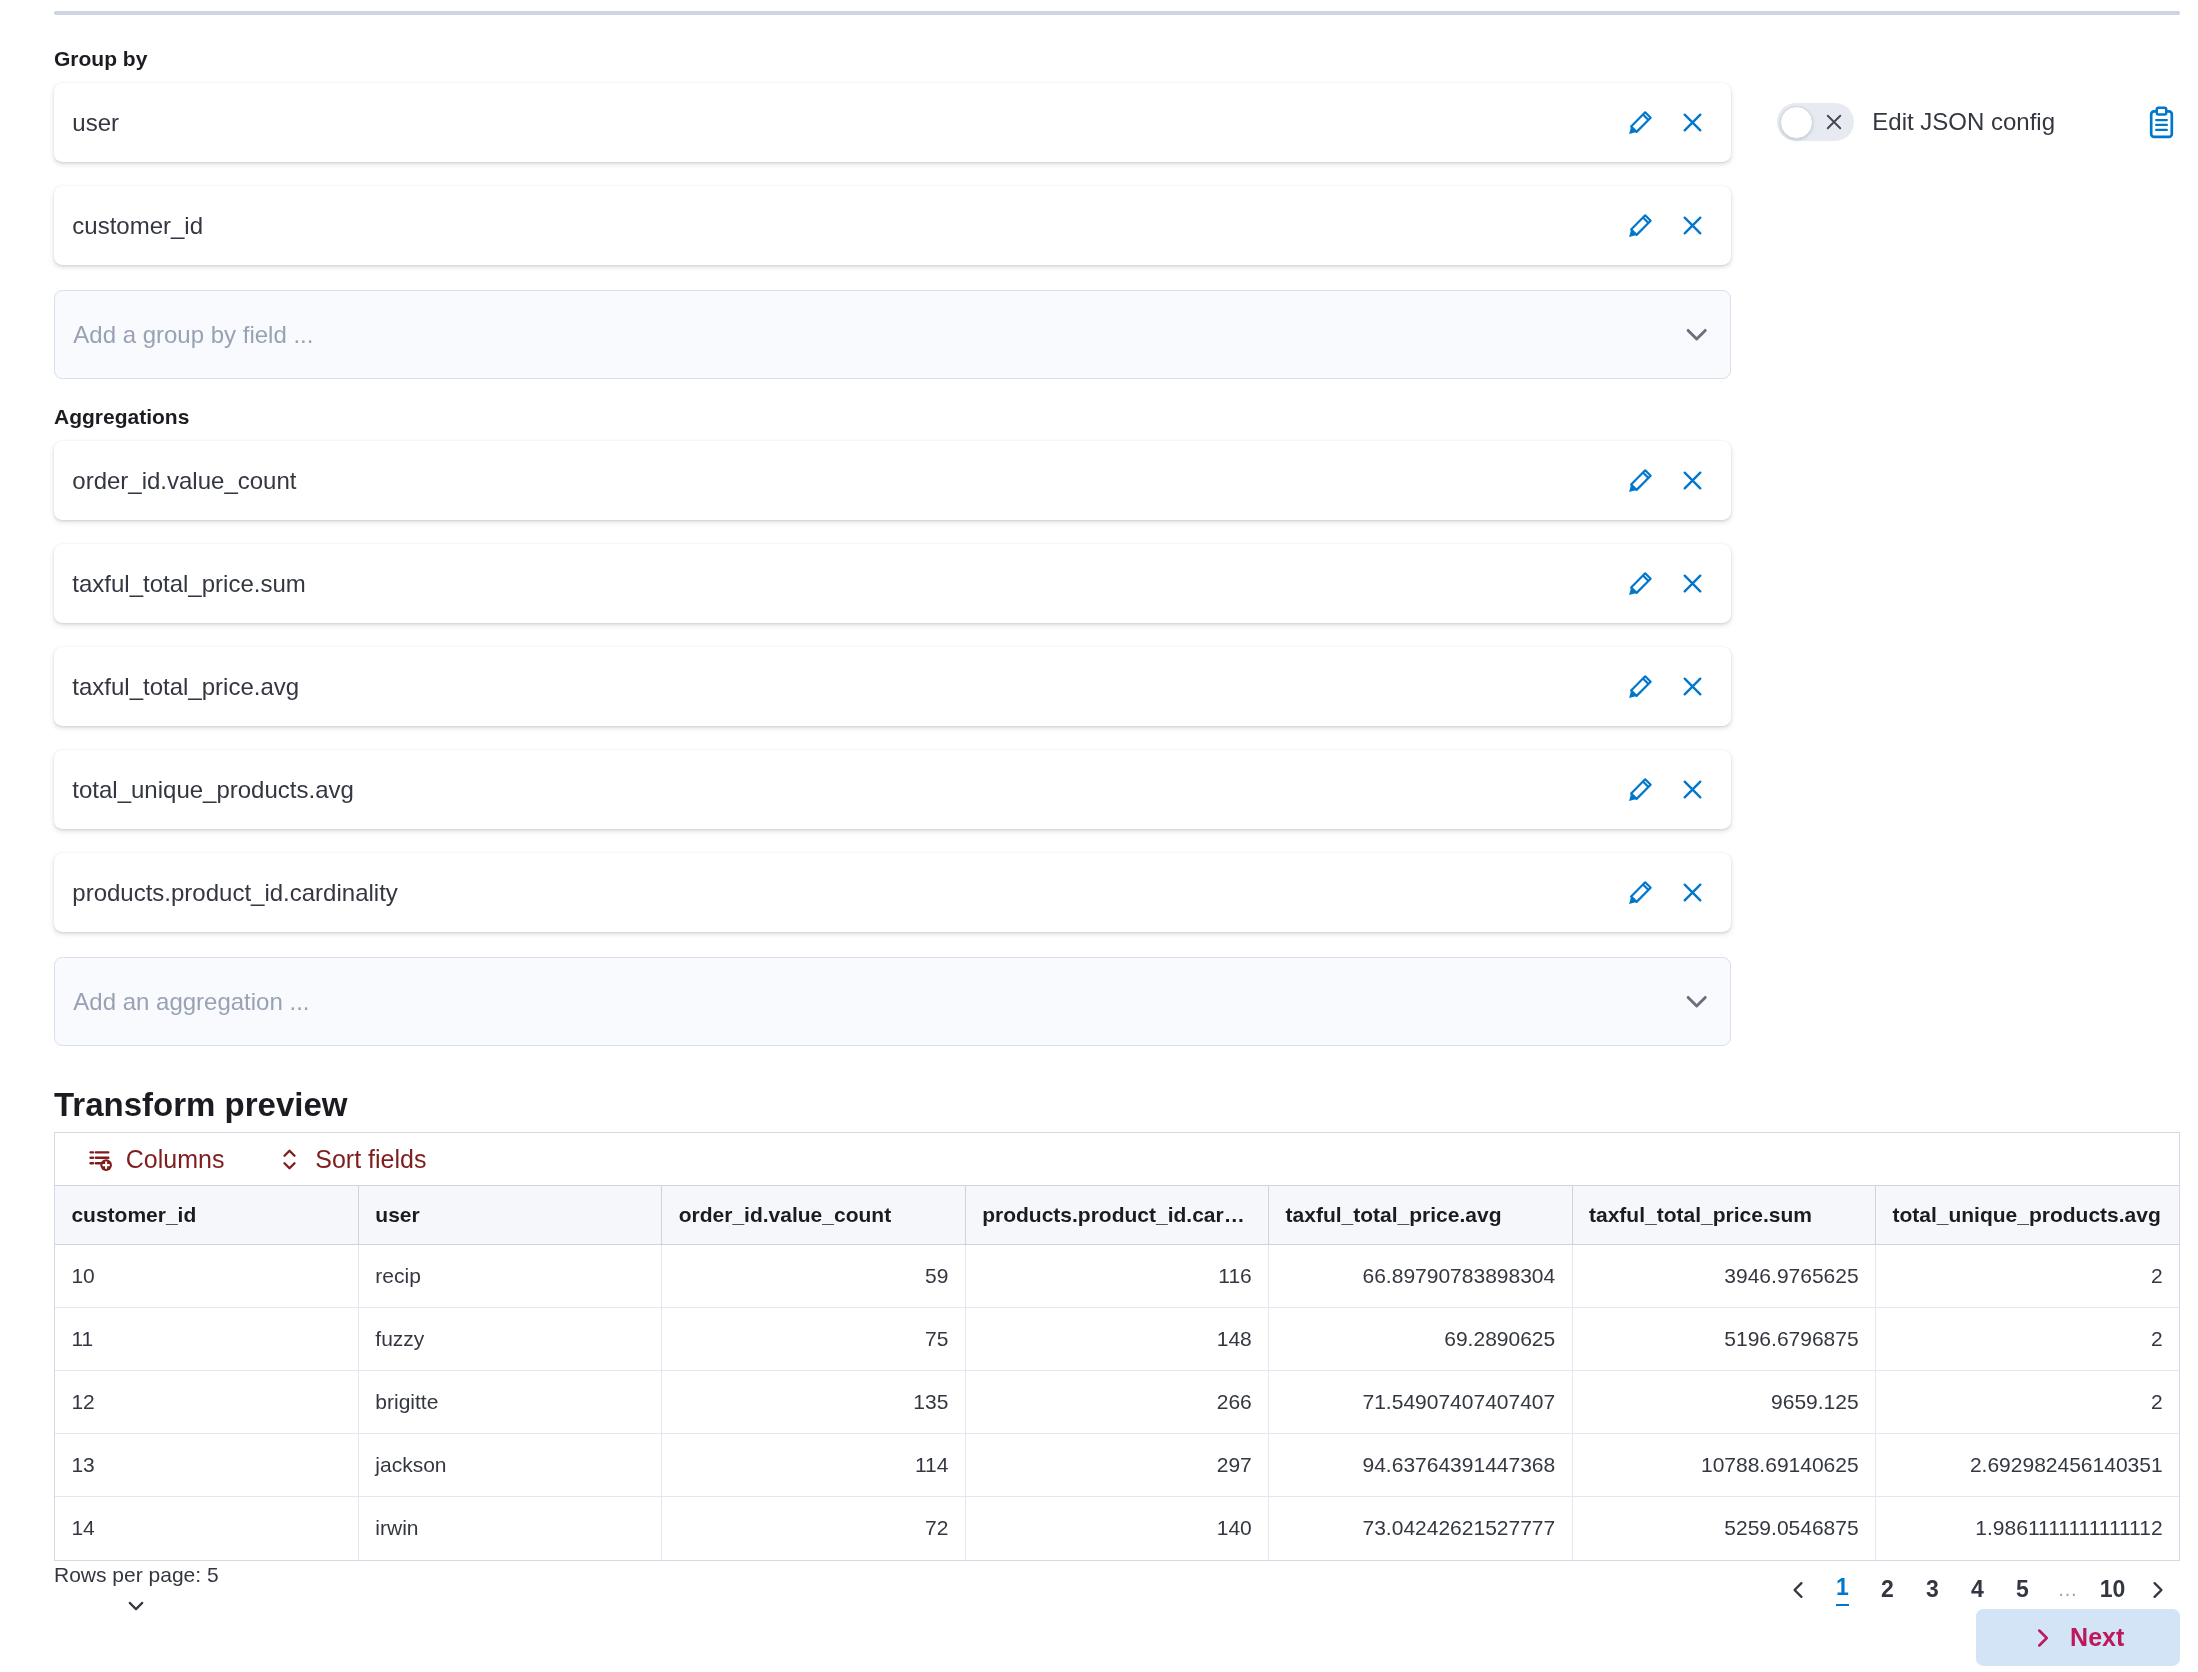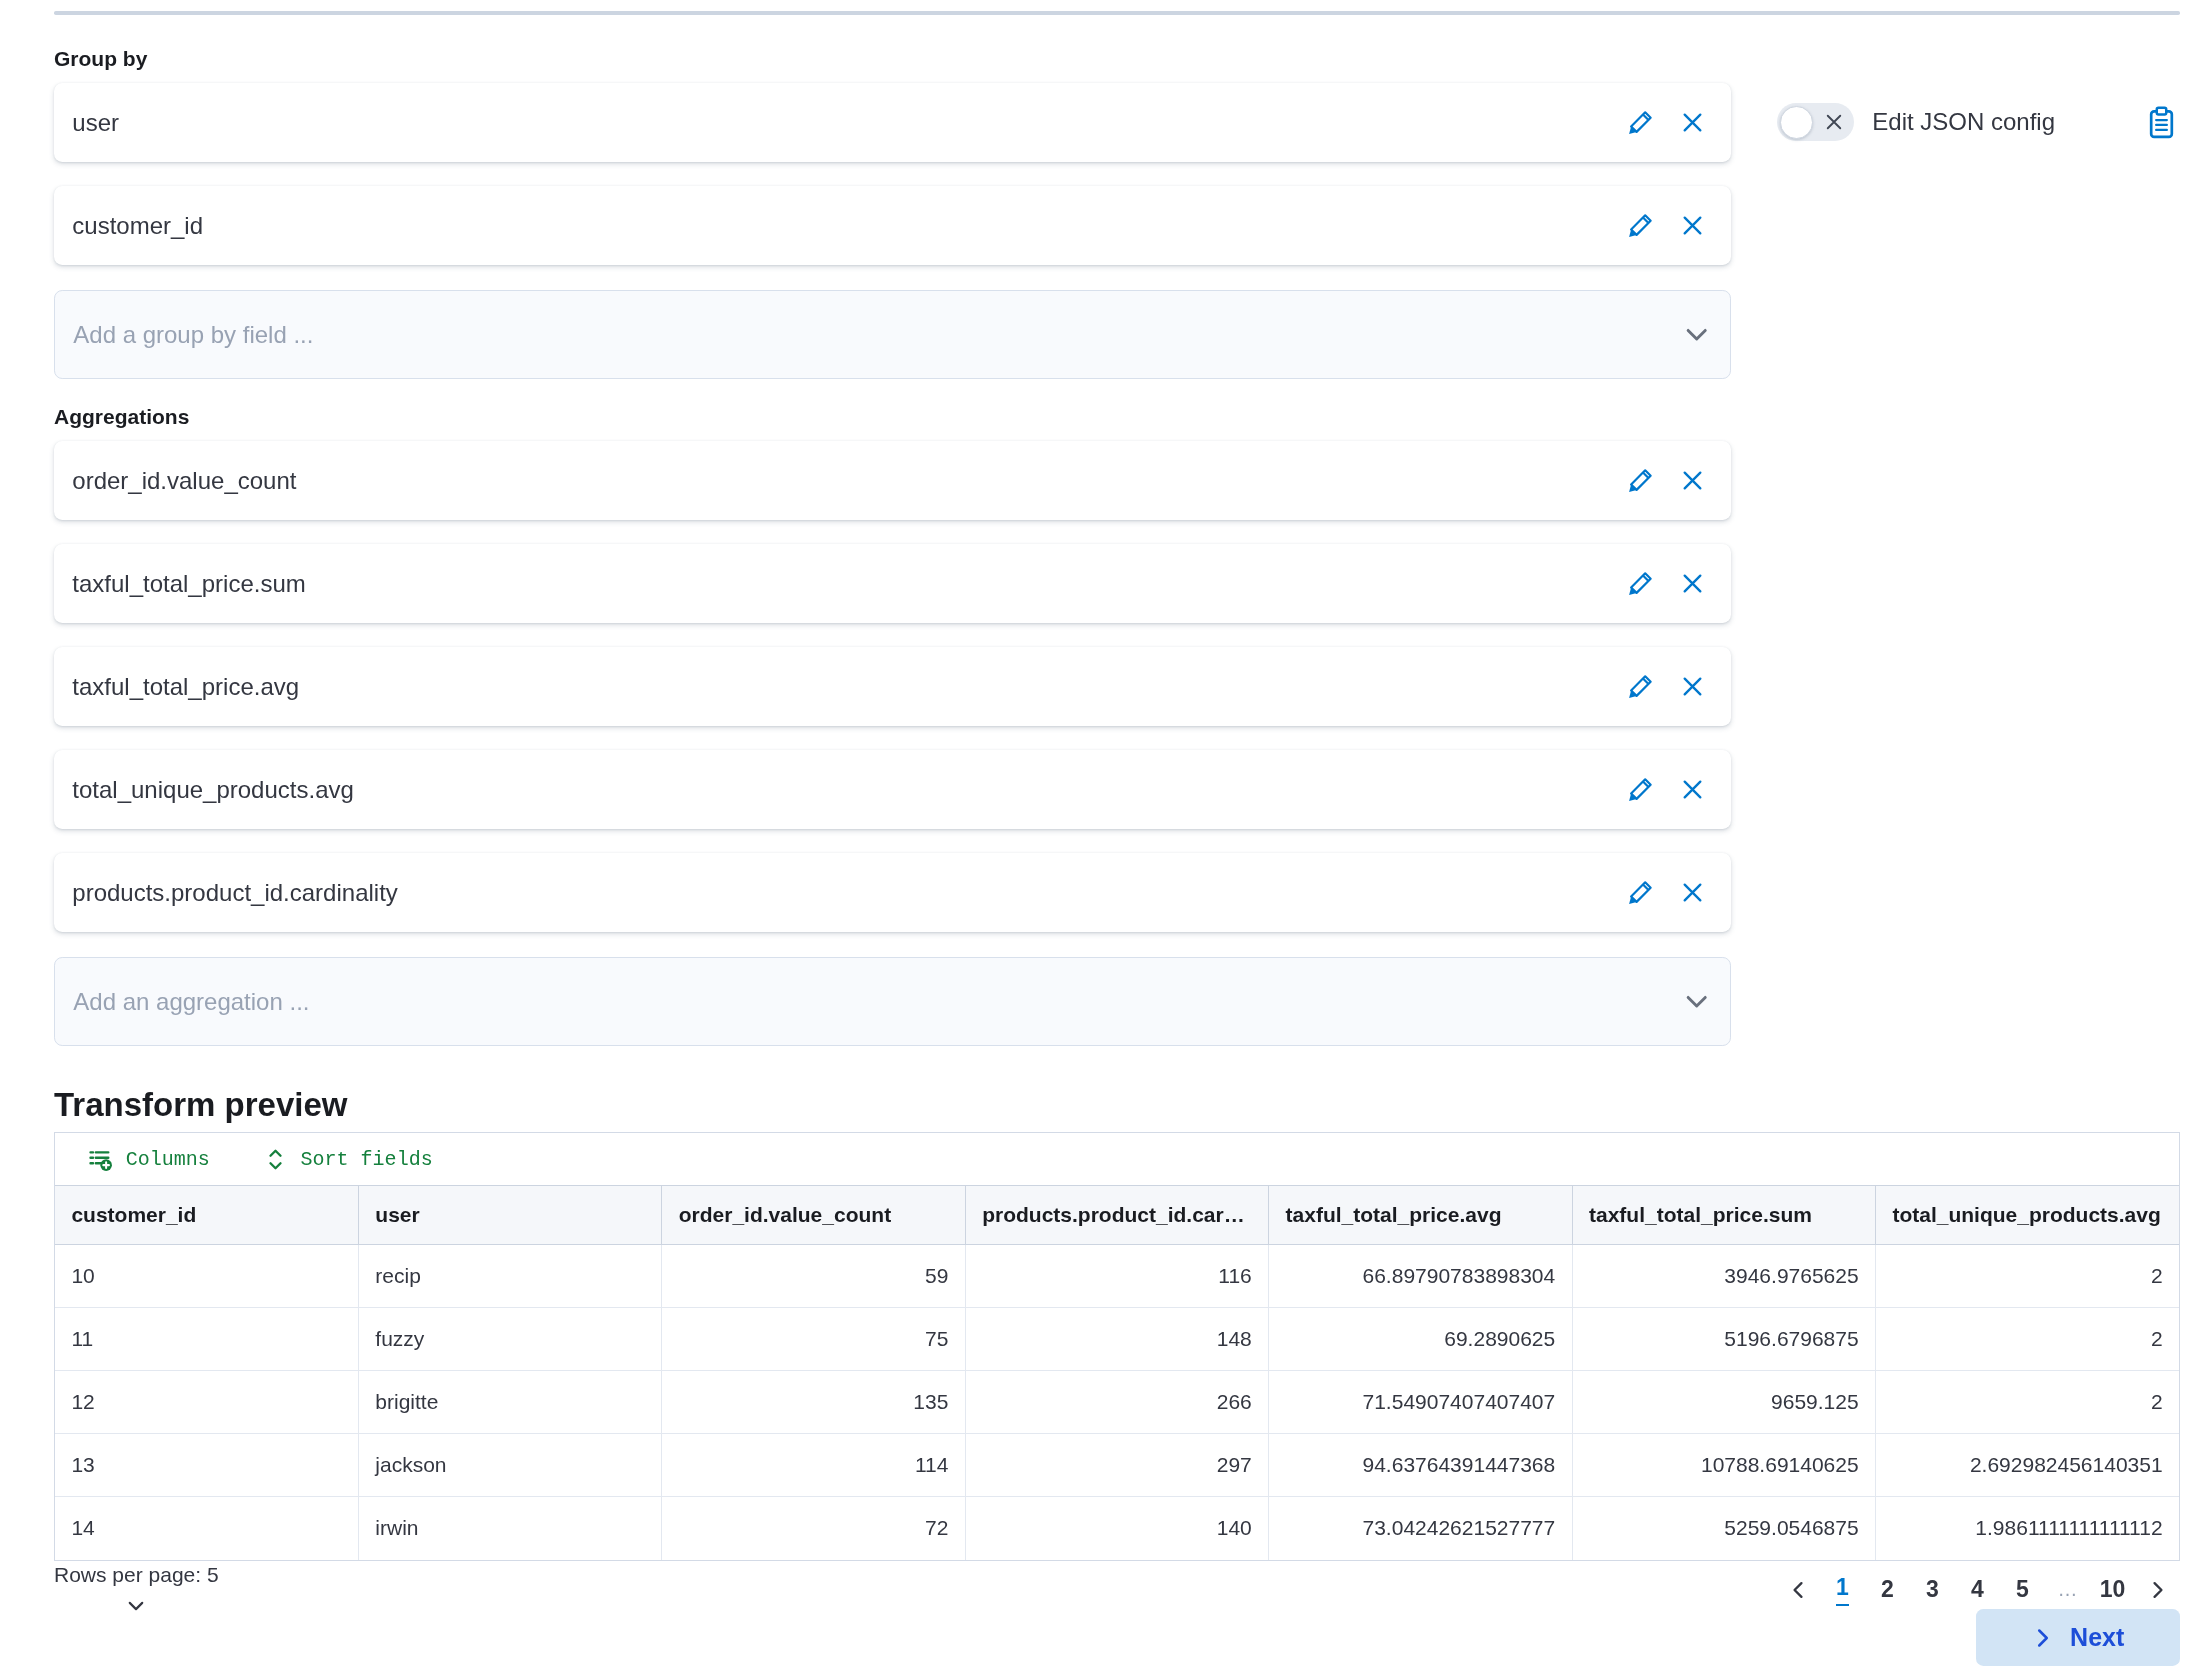--- a/index.html
+++ b/index.html
@@ -38,22 +38,22 @@
     flex:1; border:none; outline:none; background:transparent;
     font-family:inherit; font-size:24px; color:#343741;
   }
   .combo input::placeholder { color:#98a2b3; opacity:1; }
   .combo .chev { width:27.4px; height:27.4px; color:#69707d; flex:0 0 auto; }
 
   .preview-title { font-size:33px; font-weight:700; color:#1a1c21; margin-top:40px; }
 
   .grid { margin-top:8.2px; width:2126px; border:1.4px solid #d3dae6; background:#fff; }
   .grid-toolbar { height:52px; display:flex; align-items:center; padding-left:33px; gap:53px; }
-  .toolbar-btn { display:flex; align-items:center; gap:12.8px; font-size:20px; color:#15803d;
-    background:none; border:none; cursor:pointer; font-family:Liberation Mono, monospace; }
+  .toolbar-btn { display:flex; align-items:center; gap:12.8px; font-size:25px; color:#7f1d1d;
+    background:none; border:none; cursor:pointer; font-family:Liberation Sans, sans-serif; }
   .toolbar-btn svg { width:25px; height:25px; }
 
   table { width:100%; border-collapse:collapse; table-layout:fixed; }
   th {
     height:59px; background:#f5f7fa; font-size:21px; font-weight:700; color:#1a1c21;
     text-align:left; padding:0 16.4px; border-top:1.4px solid #ccd4e0; border-bottom:1.4px solid #ccd4e0;
     white-space:nowrap; overflow:hidden; text-overflow:ellipsis; cursor:pointer;
   }
   th + th { border-left:1.4px solid #ccd4e0; }
   td {
@@ -85,21 +85,21 @@
   .switch .thumb { position:absolute; left:2.7px; top:2.7px; width:33px; height:33px; border-radius:50%;
     background:#fff; border:1.4px solid #cfd6e0; box-shadow:0 0.9px 2.7px rgba(101,115,135,.3); }
   .switch .off-x { position:absolute; right:10px; top:50%; transform:translateY(-50%);
     width:20px; height:20px; color:#404754; }
   .json-label { margin-left:18.3px; font-size:24px; color:#343741; cursor:pointer; }
   .copy-btn { margin-left:auto; background:none; border:none; cursor:pointer; color:#0077CC;
     width:37px; height:37px; display:flex; align-items:center; justify-content:center; }
   .copy-btn svg { width:33px; height:33px; }
 
   .next-btn { position:absolute; right:18.3px; top:1609px; width:204px; height:57px;
-    border:none; border-radius:7.3px; background:#d2e4f5; color:#1d4ed8; cursor:pointer;
+    border:none; border-radius:7.3px; background:#d2e4f5; color:#be185d; cursor:pointer;
     display:flex; align-items:center; justify-content:center; gap:15px;
     font-family:inherit; font-size:25px; font-weight:700; }
   .next-btn svg { width:24px; height:24px; }
 </style>
 </head>
 <body>
 
 <svg width="0" height="0" style="position:absolute">
   <defs>
     <g id="i-pencil">

